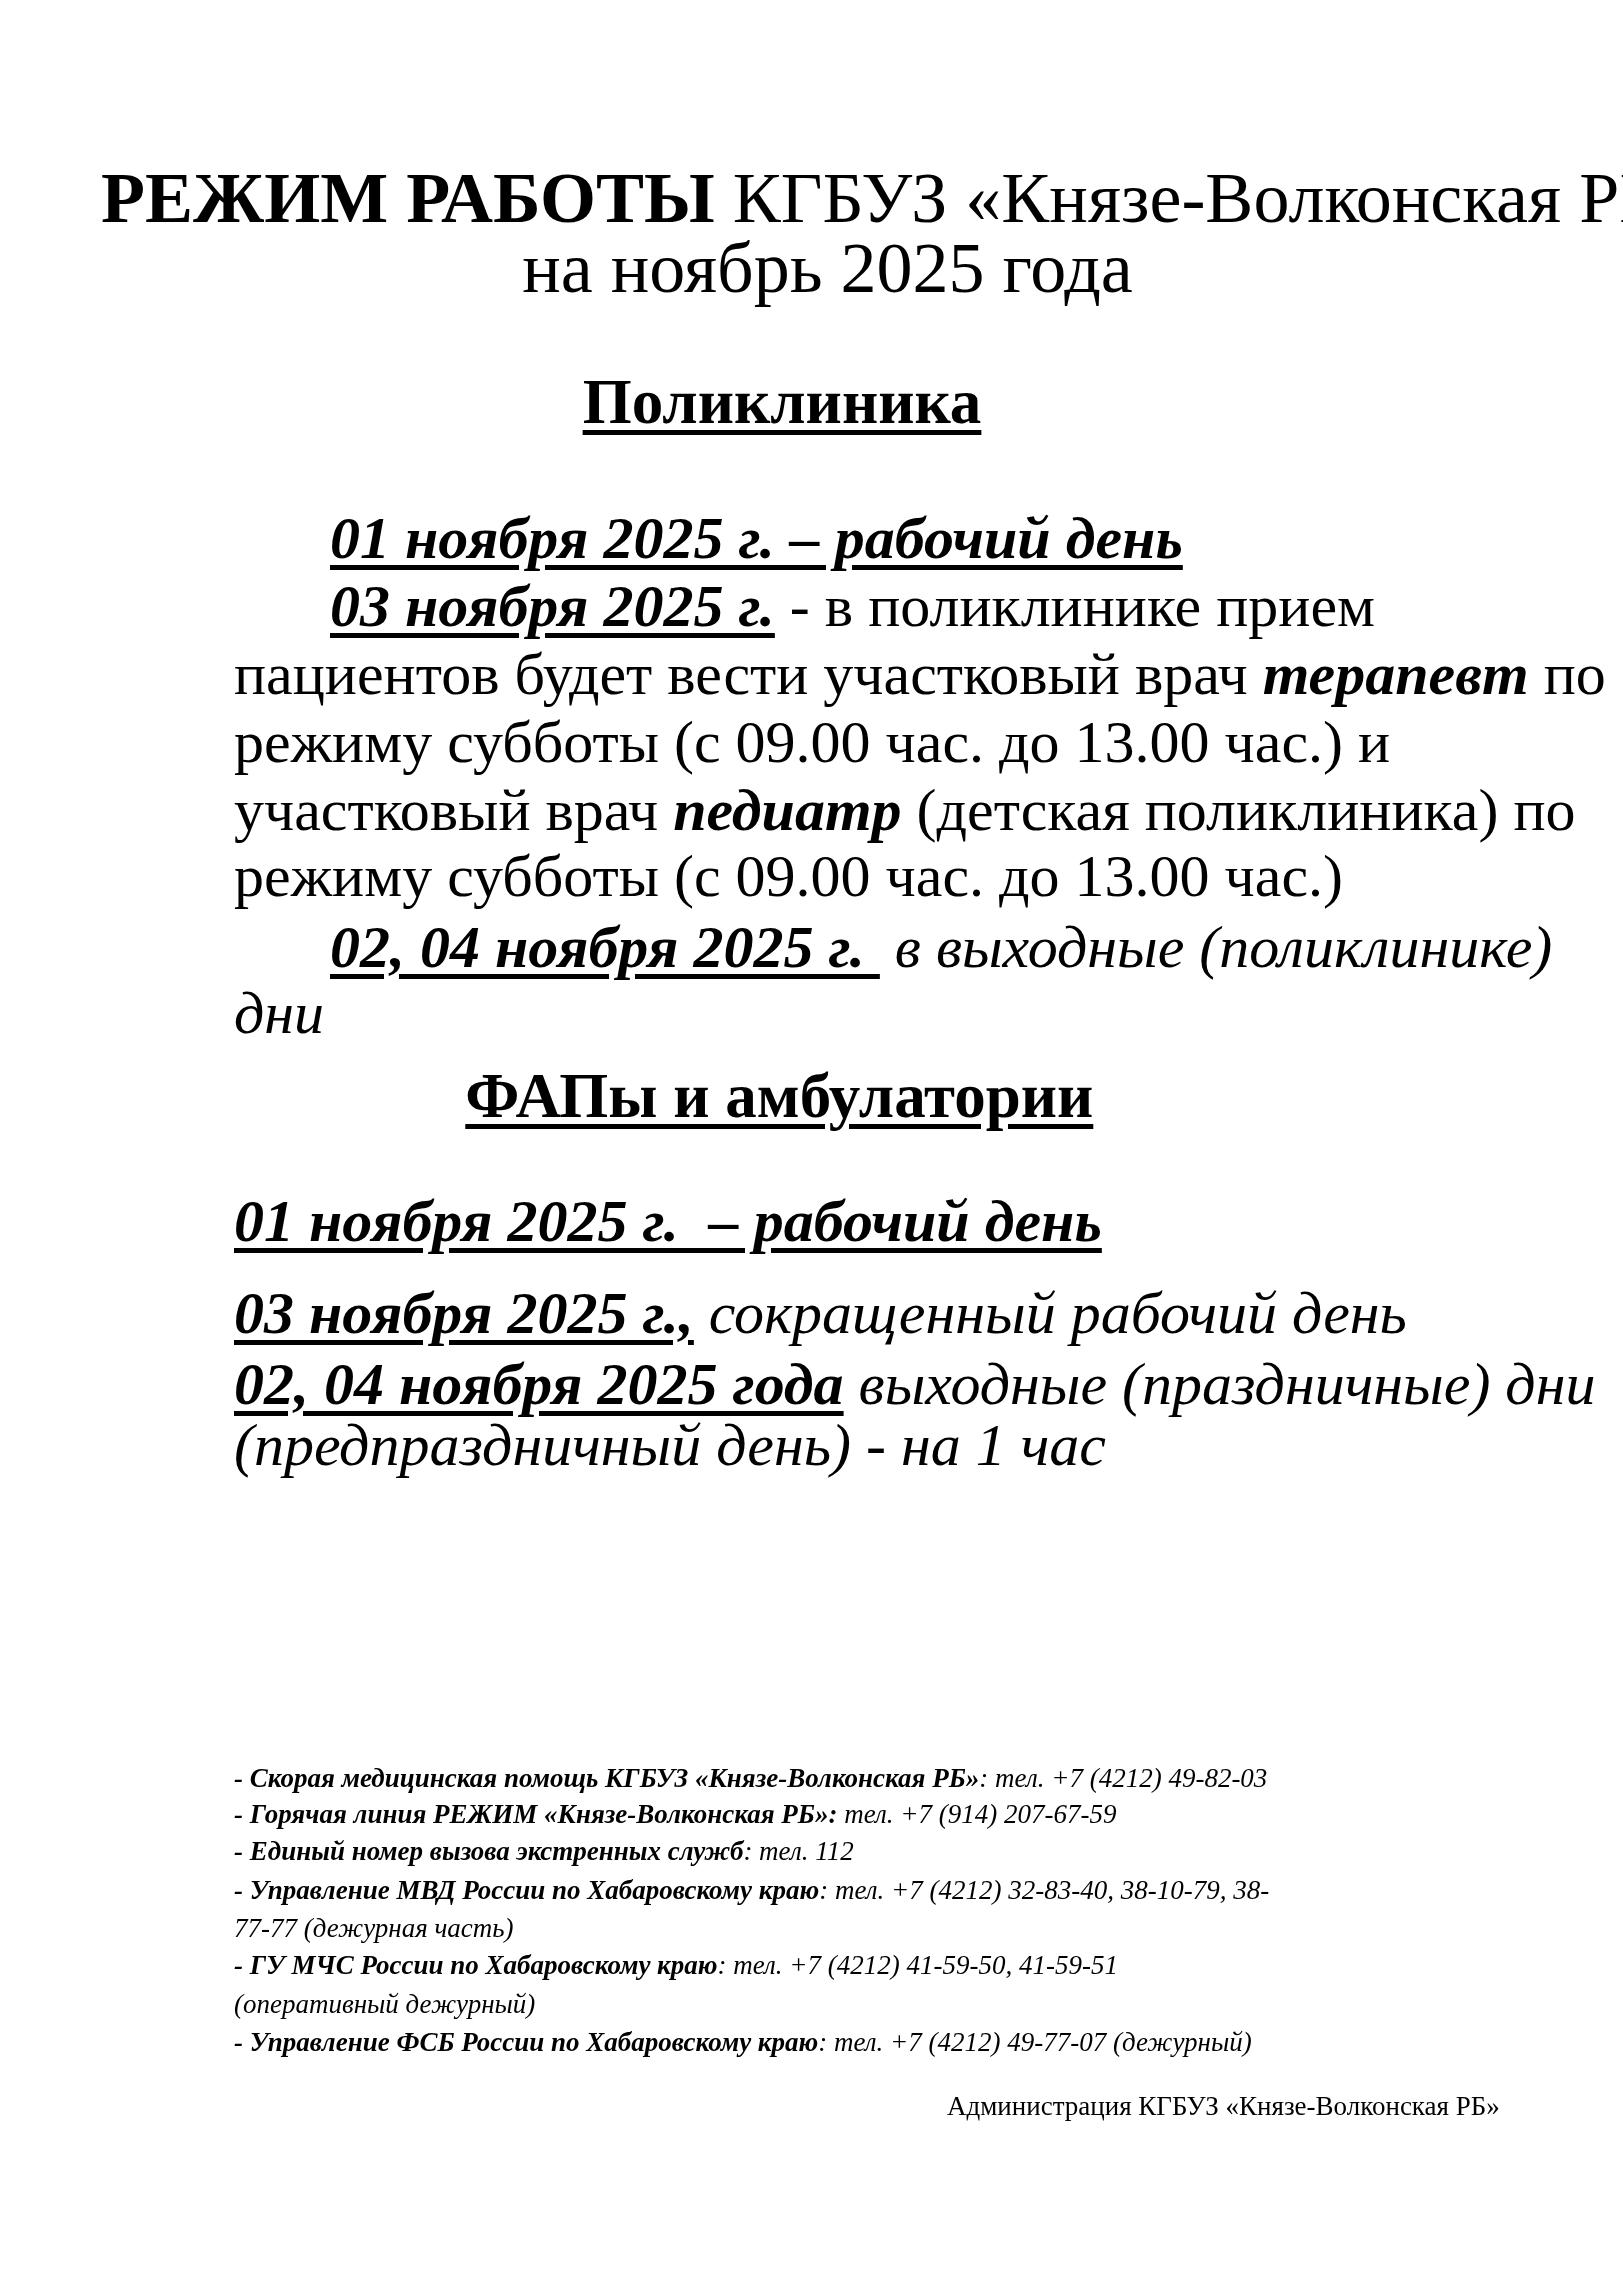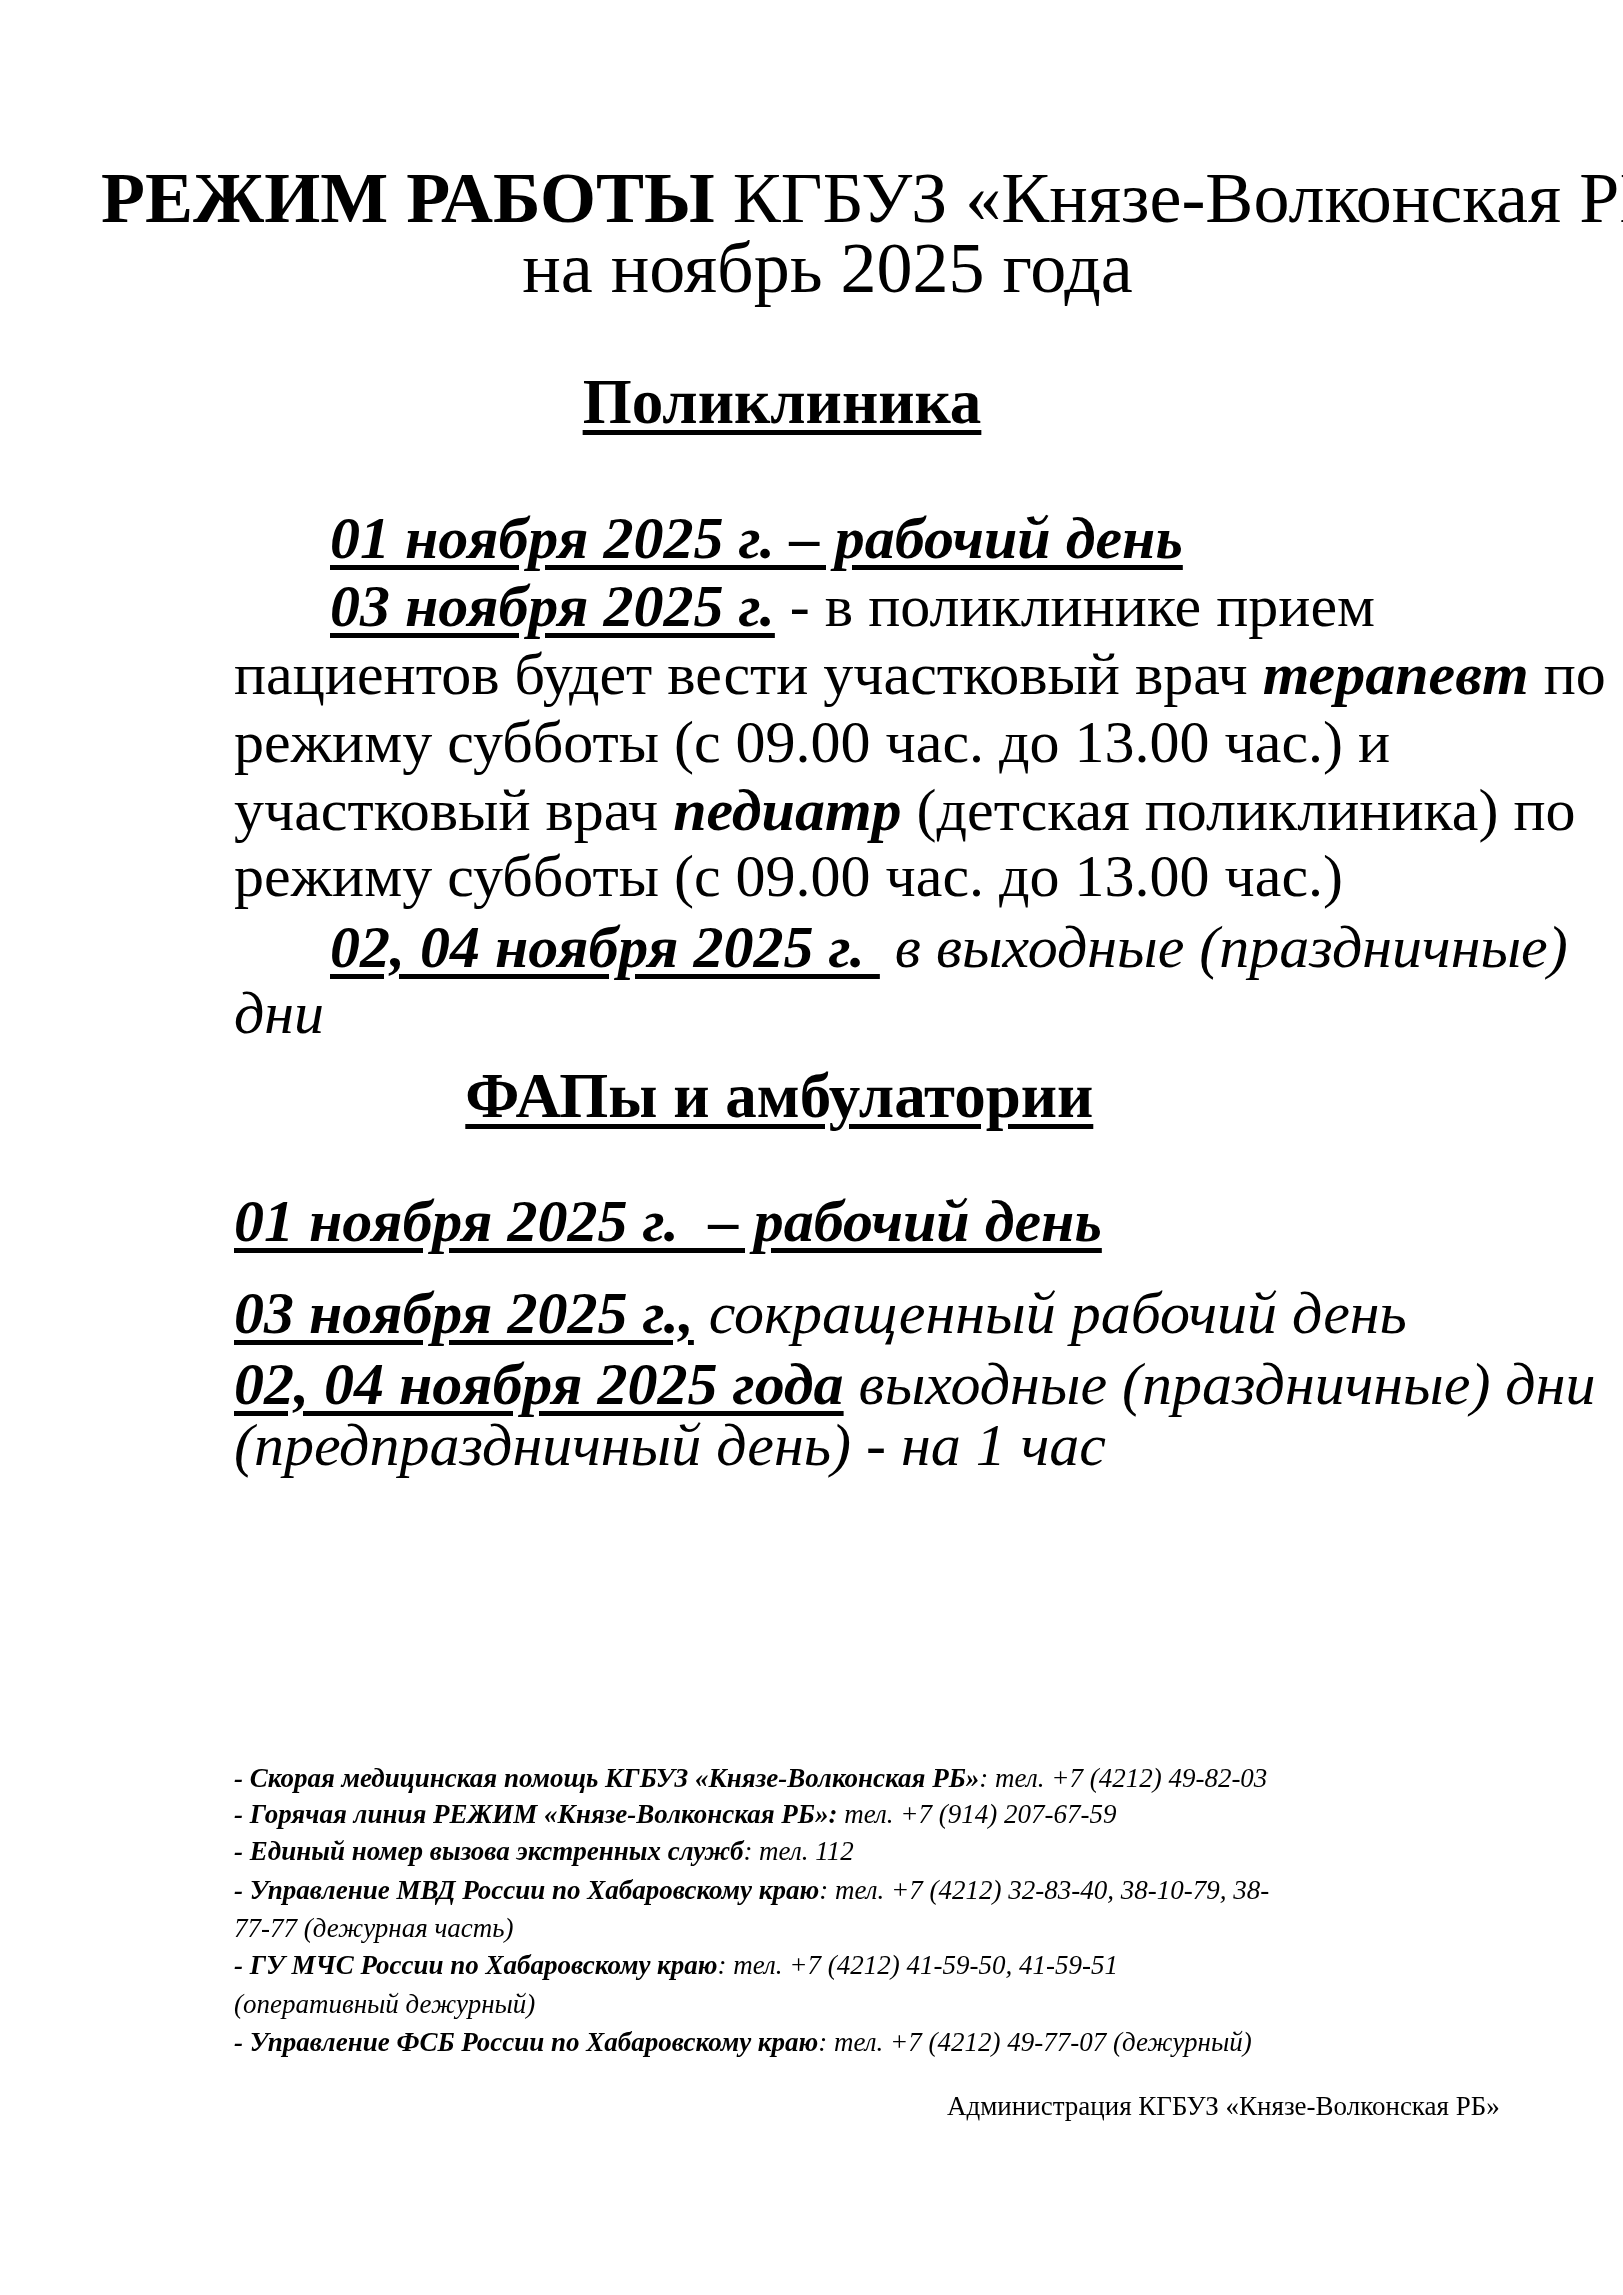--- a/index.html
+++ b/index.html
@@ -48,21 +48,21 @@
 </div>
 <div class="abs body-line flush" style="top:644px;">
   <span>пациентов будет вести участковый врач </span><span class="b i">терапевт</span><span> по</span>
 </div>
 <div class="abs body-line flush" style="top:712px;">режиму субботы (с 09.00 час. до 13.00 час.) и</div>
 <div class="abs body-line flush" style="top:780px;">
   <span>участковый врач </span><span class="b i">педиатр</span><span> (детская поликлиника) по</span>
 </div>
 <div class="abs body-line flush" style="top:846px;">режиму субботы (с 09.00 час. до 13.00 час.)</div>
 
-<div class="abs body-line ind" style="top:917px; white-space:pre;"><span class="b i u">02, 04 ноября 2025 г. </span><span class="i"> в выходные (праздничные)</span></div>
+<div class="abs body-line ind" style="top:917px; white-space:pre;"><span class="b i u">02, 04 ноября 2025 г. </span><span class="i"> в выходные (поликлинике)</span></div>
 <div class="abs body-line flush i" style="top:983px;">дни</div>
 
 <div class="abs section-heading" style="top:1065px;">
   <span class="u" style="padding-left:19.6px;">ФАПы и амбулатории</span>
 </div>
 
 <div class="abs body-line flush" style="top:1191px; white-space:pre;"><span class="b i u">01 ноября 2025 г.  – рабочий день</span></div>
 
 <div class="abs body-line flush" style="top:1283px;">
   <span class="b i u">03 ноября 2025 г.,</span><span class="i"> сокращенный рабочий день</span>

